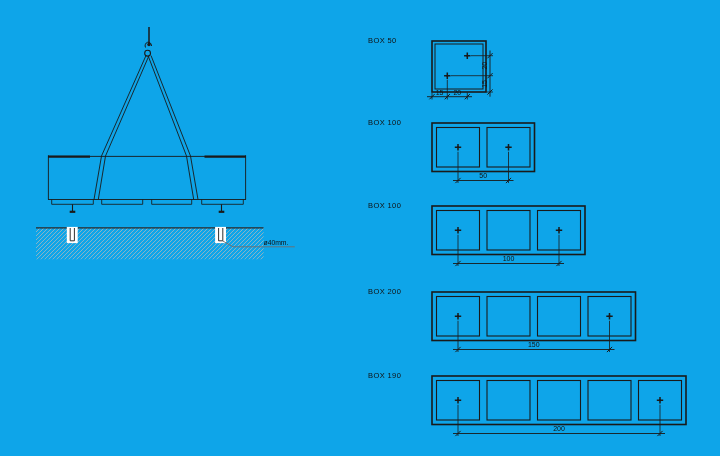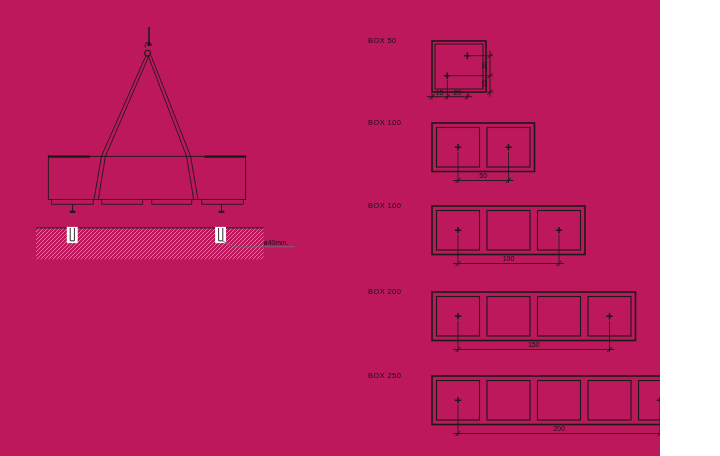--- a/index.html
+++ b/index.html
@@ -1,16 +1,16 @@
 <!DOCTYPE html>
 <html><head>
 <meta charset="utf-8">
 <style>
   html,body{margin:0;padding:0;background:#fff;}
-  .canvas{position:relative;width:660px;height:456px;background:#be185d;overflow:hidden;
+  .canvas{position:relative;width:720px;height:456px;background:#0ea5e9;overflow:hidden;
           font-family:"Liberation Sans",sans-serif;text-align:right;}
   .lift-svg{position:absolute;left:0;top:0;}
   .box-figs{position:absolute;left:360px;top:0;width:360px;height:456px;}
   .box-label{position:absolute;left:8px;font-size:7.5px;letter-spacing:.4px;color:#111;white-space:nowrap;}
   .row-svg{position:absolute;left:0;overflow:visible;}
   svg text{font-family:"Liberation Sans",sans-serif;}
 </style>
 </head>
 <body>
 
@@ -169,21 +169,21 @@
           <circle cx="249.5" cy="36.25" r="1" fill="#1a1a1a"></circle>
         </g>
         <g stroke="#1a1a1a">
           <path d="M98,40.75 V72 M249.5,40.75 V72" stroke-width="0.8" fill="none"></path>
           <path d="M93,69.5 H254.5" stroke-width="0.9" fill="none"></path>
           <path d="M95.4,72.1 L100.6,66.9" stroke="#1a1a1a" stroke-width="1" fill="none"></path>
           <path d="M246.9,72.1 L252.1,66.9" stroke="#1a1a1a" stroke-width="1" fill="none"></path>
         </g>
         <text x="173.75" y="67" font-size="7" fill="#111" text-anchor="middle">150</text>
       </svg>
-      <div class="box-label" style="top:371px">BOX 250</div>
+      <div class="box-label" style="top:371px">BOX 190</div>
       <svg class="row-svg" style="top:364px" width="340" height="86" viewBox="0 0 340 86">
         <rect x="72" y="12" width="254" height="48.5" stroke="#1a1a1a" stroke-width="1.6" fill="none"></rect>
         <rect x="76.5" y="16.5" width="43" height="39.5" stroke="#1a1a1a" stroke-width="1.1" fill="none"></rect>
         <rect x="127" y="16.5" width="43" height="39.5" stroke="#1a1a1a" stroke-width="1.1" fill="none"></rect>
         <rect x="177.5" y="16.5" width="43" height="39.5" stroke="#1a1a1a" stroke-width="1.1" fill="none"></rect>
         <rect x="228" y="16.5" width="43" height="39.5" stroke="#1a1a1a" stroke-width="1.1" fill="none"></rect>
         <rect x="278.5" y="16.5" width="43" height="39.5" stroke="#1a1a1a" stroke-width="1.1" fill="none"></rect>
         <g>
           <path d="M94.8,36.25 H101.2 M98,33.05 V39.45" stroke="#1a1a1a" stroke-width="1.5" fill="none"></path>
           <circle cx="98" cy="36.25" r="1" fill="#1a1a1a"></circle>

